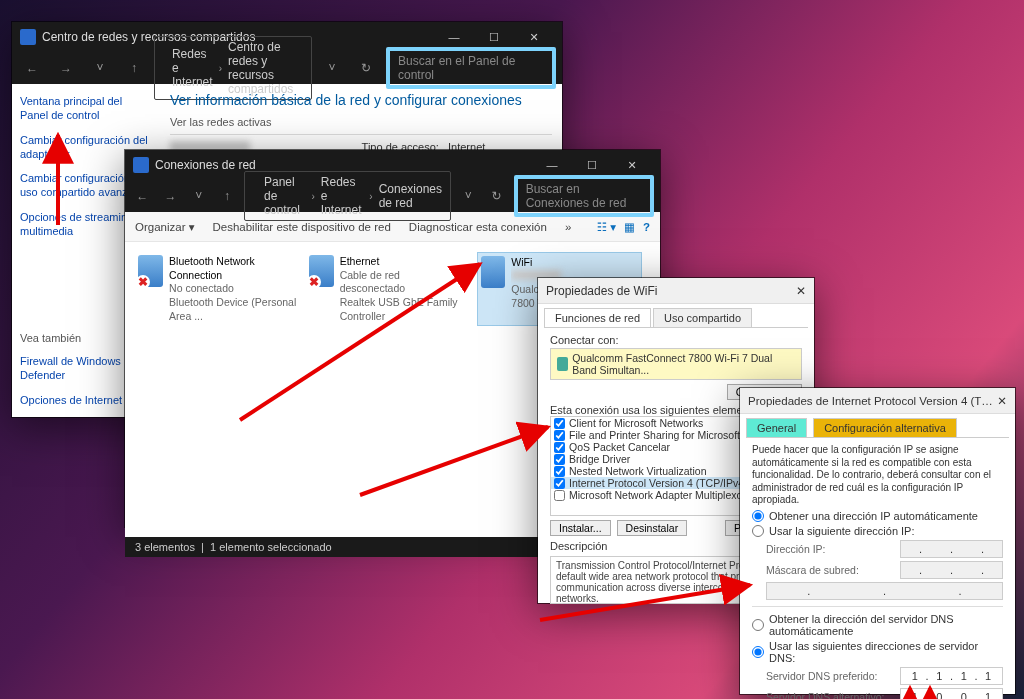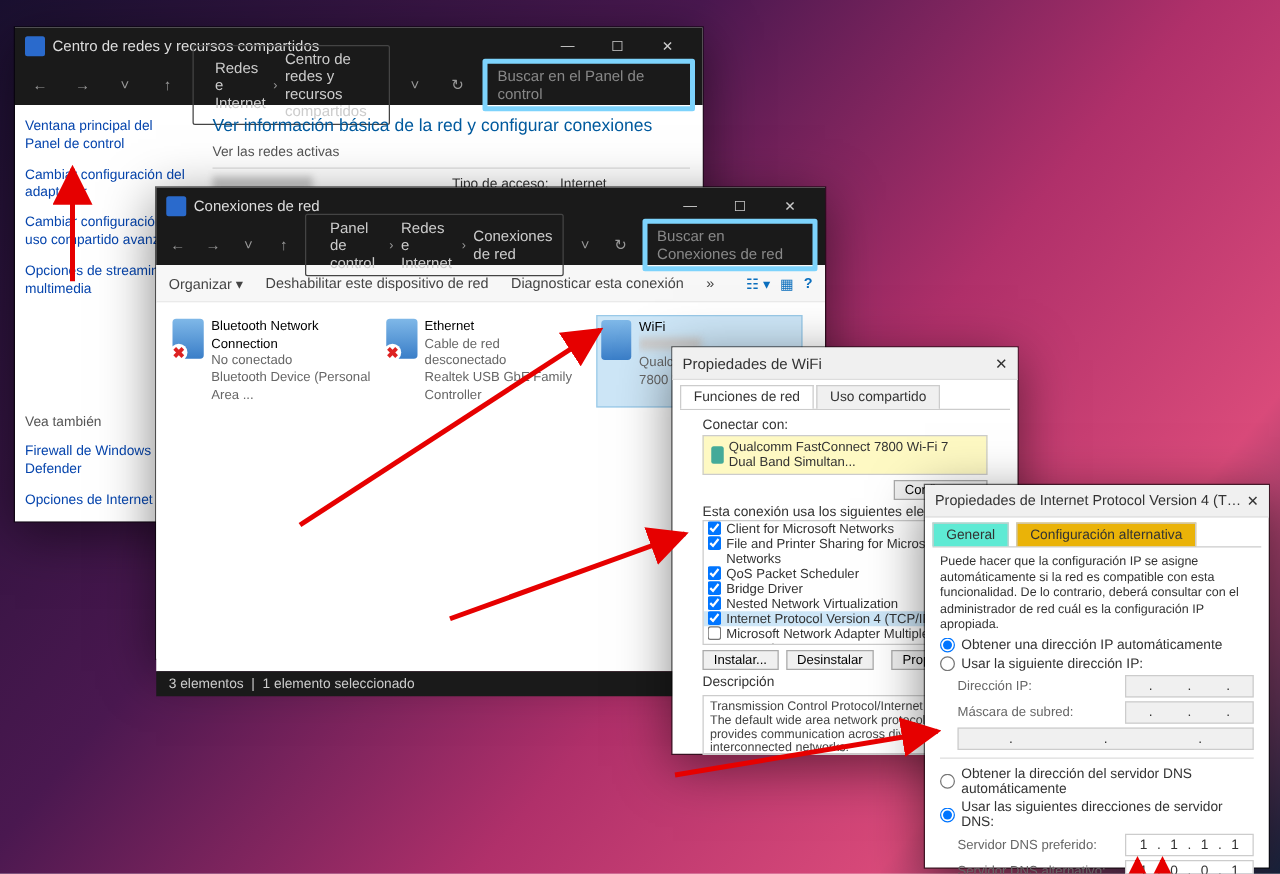--- a/index.html
+++ b/index.html
@@ -44,26 +44,26 @@
   .adapter b { font-weight:400; color:#000;}
   .adapter .sub { color:#666;}
   #w2 .status { background:#1a1a1a; color:#ccc; font-size:11px; padding:4px 10px;}
 
   
   #w3 { left: 538px; top: 278px; width: 276px; height: 325px; font-size:11px; color:#333;}
   #w3 .tb { height:26px; background:#f0f0f0; border-bottom:1px solid #ddd; display:flex; align-items:center; padding:0 8px; font-size:12px;}
   #w3 .tabs { display:flex; gap:0; border-bottom:1px solid #ccc; margin:4px 6px 0;}
   #w3 .tab { padding:3px 10px; font-size:11px; background:#f0f0f0; border:1px solid #ccc; border-bottom:none; margin-right:2px;}
   #w3 .tab.act { background:#fff;}
-  #w3 .inner { padding:6px 24px;}
+  #w3 .inner { padding:6px 12px;}
   .connectbox { border:1px solid #ccc; background:#fef9c3; padding:3px 6px; margin:2px 0 4px; font-size:10.5px; display:flex; align-items:center; gap:4px;}
   .btn { padding:2px 12px; font-size:11px; background:#f0f0f0; border:1px solid #aaa; }
   .btn.sm { padding:1px 8px; font-size:10.5px;}
   .listbox { border:1px solid #ccc; height:100px; overflow:hidden;}
-  .listbox .row { display:flex; gap:4px; padding:0 3px; font-size:10.5px;}
+  .listbox .row { display:flex; align-items:center; gap:4px; padding:0 3px; font-size:10.5px;}
   .listbox .row.sel { background:#cde6f7;}
   .listbox input[type=checkbox] { width:11px; height:11px;}
   .descbox { border:1px solid #ccc; padding:3px 5px; font-size:10px; color:#444; margin-top:4px; height:48px;}
   .btnrow { display:flex; gap:8px; justify-content:flex-end; margin-top:8px;}
 
   
   #w4 { left: 740px; top: 388px; width: 275px; height: 306px; font-size:11px; color:#333;}
   #w4 .tb { height:26px; background:#f0f0f0; border-bottom:1px solid #ddd; display:flex; align-items:center; padding:0 8px; font-size:11.5px;}
   #w4 .inner { padding:6px 12px;}
   .radio { display:flex; align-items:center; gap:5px; margin:3px 0;}
@@ -224,21 +224,21 @@
       <div class="row">
           <input type="checkbox" checked="" style="">
           <span>Client for Microsoft Networks</span>
         </div>
       <div class="row">
           <input type="checkbox" checked="" style="">
           <span>File and Printer Sharing for Microsoft Networks</span>
         </div>
       <div class="row">
           <input type="checkbox" checked="" style="">
-          <span>QoS Packet Scheduler</span>
+          <span>QoS Packet Cancelar</span>
         </div>
       <div class="row">
           <input type="checkbox" checked="" style="">
           <span>Bridge Driver</span>
         </div>
       <div class="row">
           <input type="checkbox" checked="" style="">
           <span>Nested Network Virtualization</span>
         </div>
       <div class="row sel">

